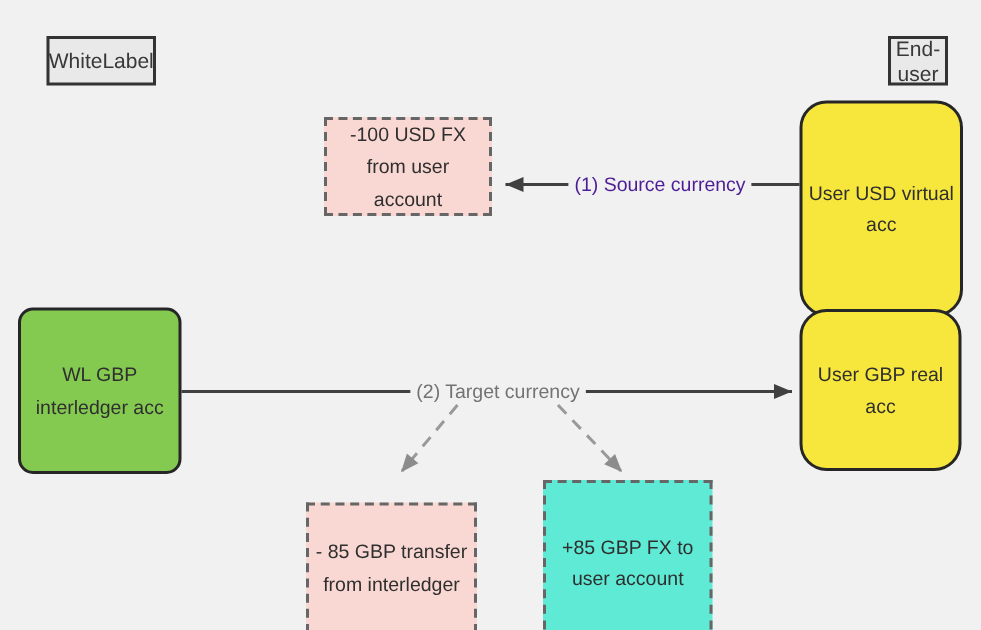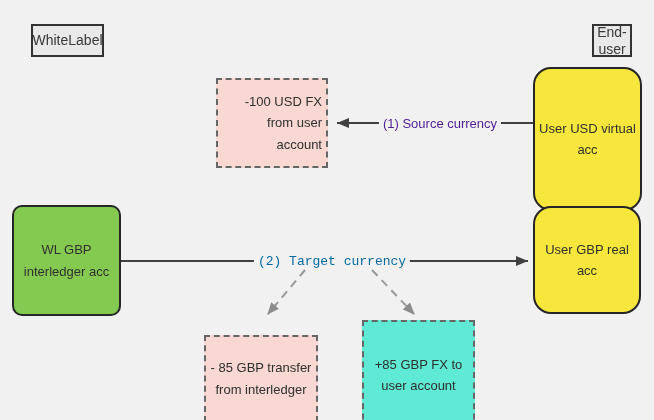--- a/index.html
+++ b/index.html
@@ -16,21 +16,21 @@
     border:2px solid #333;background:#e9e9e9;font-size:14px;color:#383838;line-height:1.2;
   }
   .solidbox{border:2px solid #262626;}
   .rounded{border-radius:18px;}
   .dashedbox{border:2px dashed #666;padding:4px;}
   .edge-label{
     position:absolute;transform:translate(-50%,-50%);background:#f1f1f1;
     padding:0 4px;font-size:13px;white-space:nowrap;
   }
   .edge-label.light{color:#4c1d95;}
-  .edge-label.dark{color:#0369a1;font-family:Liberation Mono, monospace;}
+  .edge-label.dark{color:#737373;}
 </style>
 </head>
 <body>
 
 <div class="canvas">
 
   <svg class="edges" width="654" height="420" viewBox="0 0 654 420">
     <defs>
       <marker id="arrow-dark" markerWidth="15" markerHeight="14" refX="13" refY="6" orient="auto" markerUnits="userSpaceOnUse">
         <path d="M1,1 L13,6 L1,11 Z" fill="#404040"></path>
@@ -46,21 +46,21 @@
 
     <line x1="305" y1="270" x2="268" y2="314" stroke="#999999" stroke-width="2" stroke-dasharray="8 6" marker-end="url(#arrow-gray)"></line>
 
     <line x1="372" y1="270" x2="414" y2="314" stroke="#999999" stroke-width="2" stroke-dasharray="8 6" marker-end="url(#arrow-gray)"></line>
   </svg>
 
   <div class="node badge" style="left:31px;top:24px;width:73px;height:33px;">WhiteLabel</div>
 
   <div class="node badge" style="left:558px;top:24px;width:40px;height:33px;margin-left:34px;">End-user</div>
 
-  <div class="node dashedbox" style="left: 216px; top: 78px; width: 112px; height: 90px; background-color: rgb(249, 215, 210); text-align: right;">-100 USD FX from user account</div>
+  <div class="node dashedbox" style="left: 216px; top: 78px; width: 112px; height: 66px; background-color: rgb(249, 215, 210);">-100 USD FX from user account</div>
 
   <div class="node solidbox rounded" style="left: 533px; top: 67px; width: 109px; height: 144px; background-color: rgb(247, 231, 60);">User USD virtual acc</div>
 
   <div class="node solidbox" style="left: 12px; top: 205px; width: 109px; height: 111px; background-color: rgb(132, 202, 80); border-radius: 10px;">WL GBP interledger acc</div>
 
   <div class="node solidbox rounded" style="left: 533px; top: 206px; width: 108px; height: 108px; background-color: rgb(247, 231, 60);">User GBP real acc</div>
 
   <div class="node dashedbox" style="left: 204px; top: 320px; width: 114px; height: 87px; background-color: rgb(249, 215, 210); margin-top: 15px;">- 85 GBP transfer from interledger</div>
 
   <div class="node dashedbox" style="left: 362px; top: 320px; width: 113px; height: 110px; background-color: #5eead4;">+85 GBP FX to user account</div>

